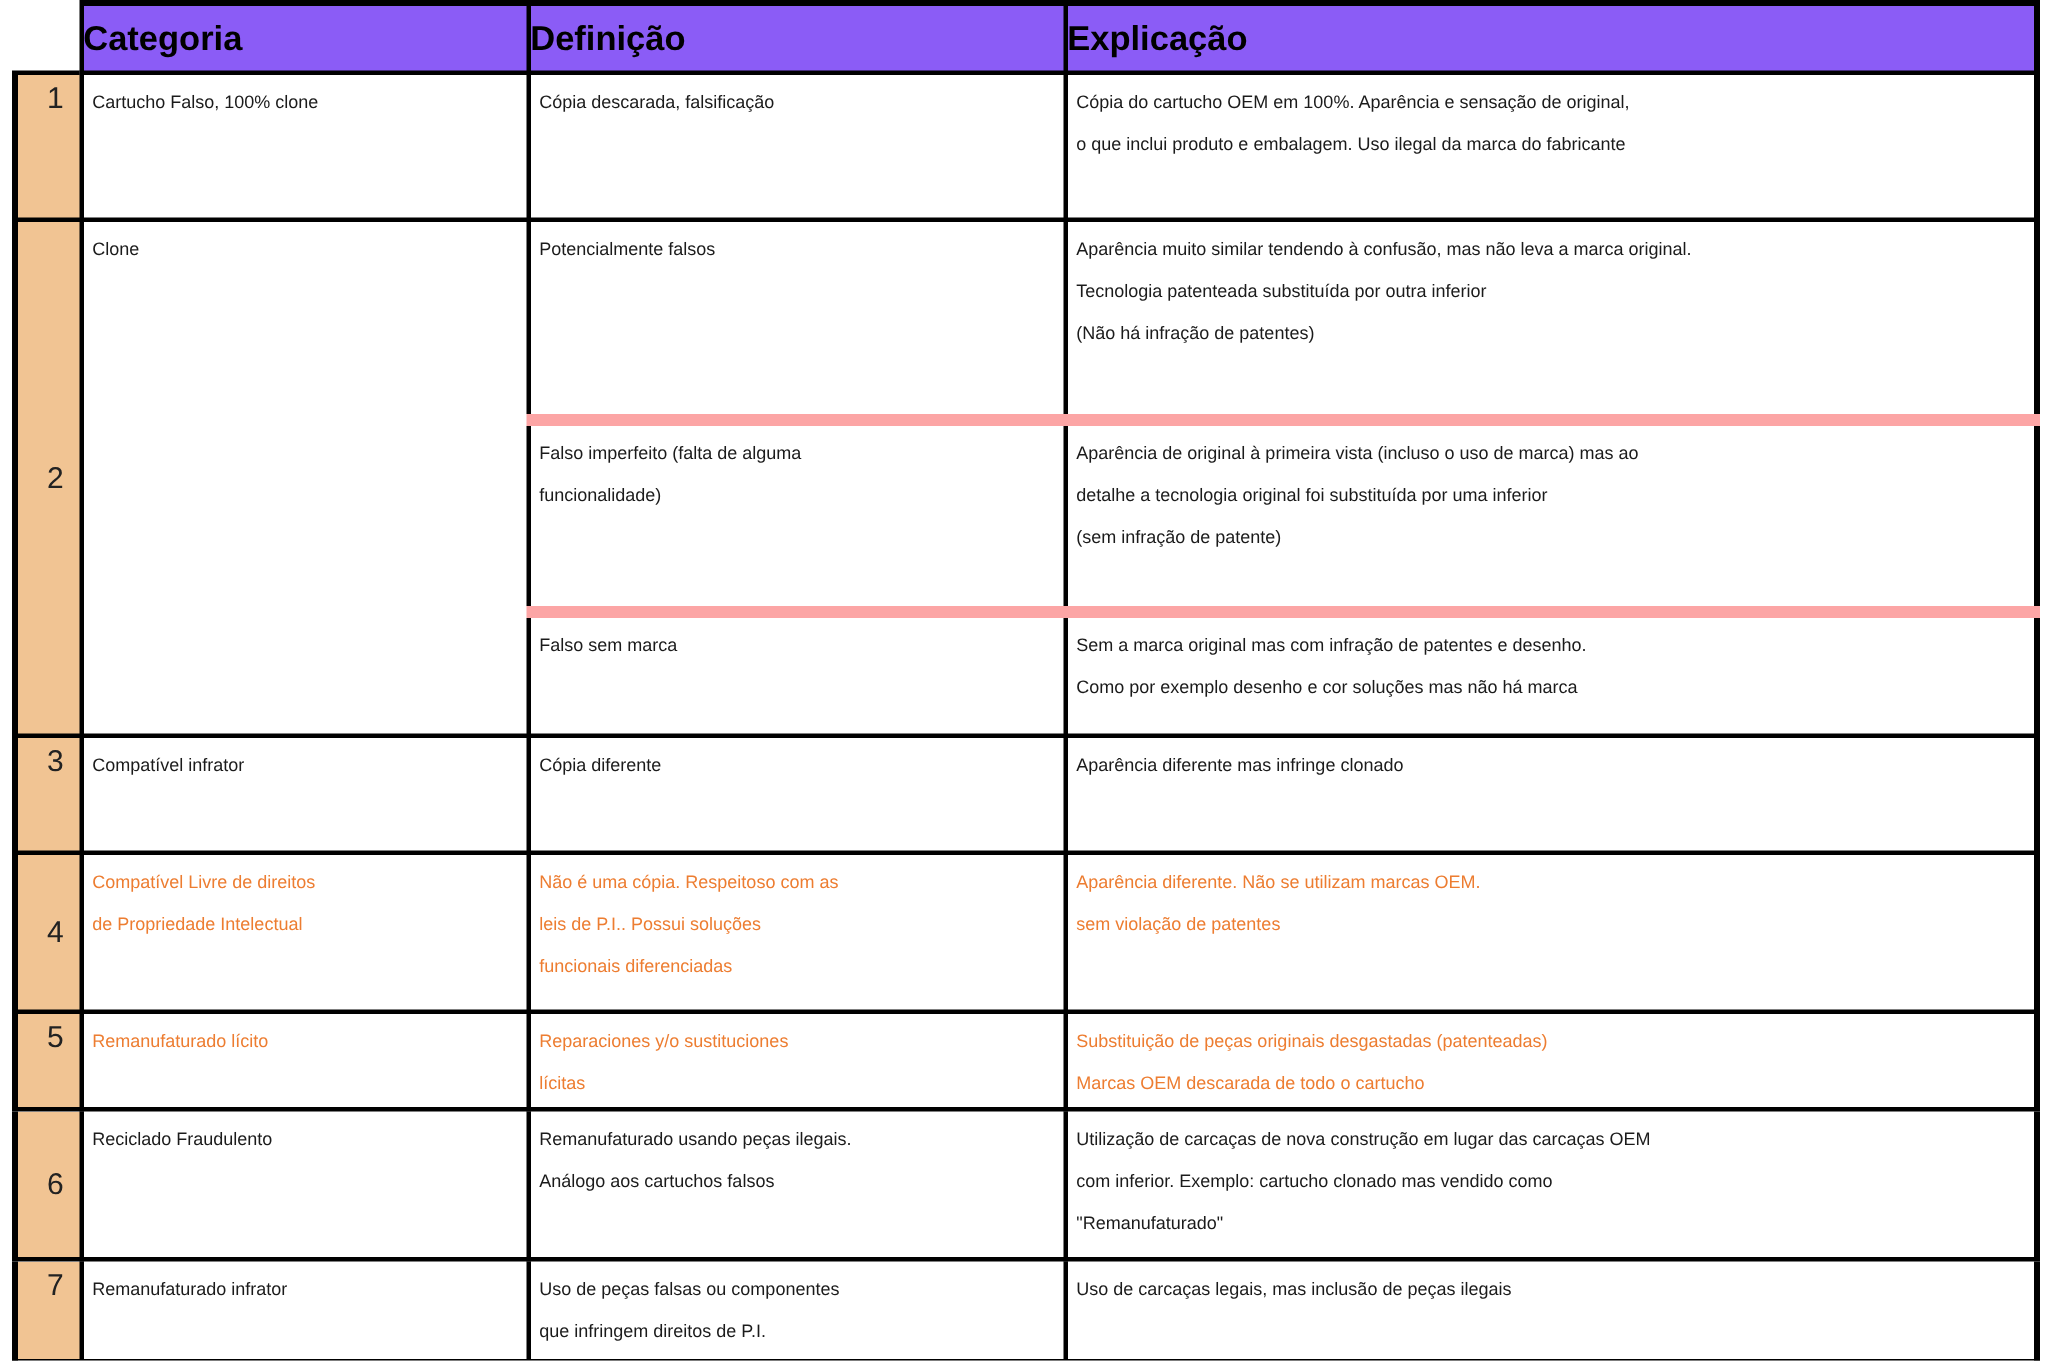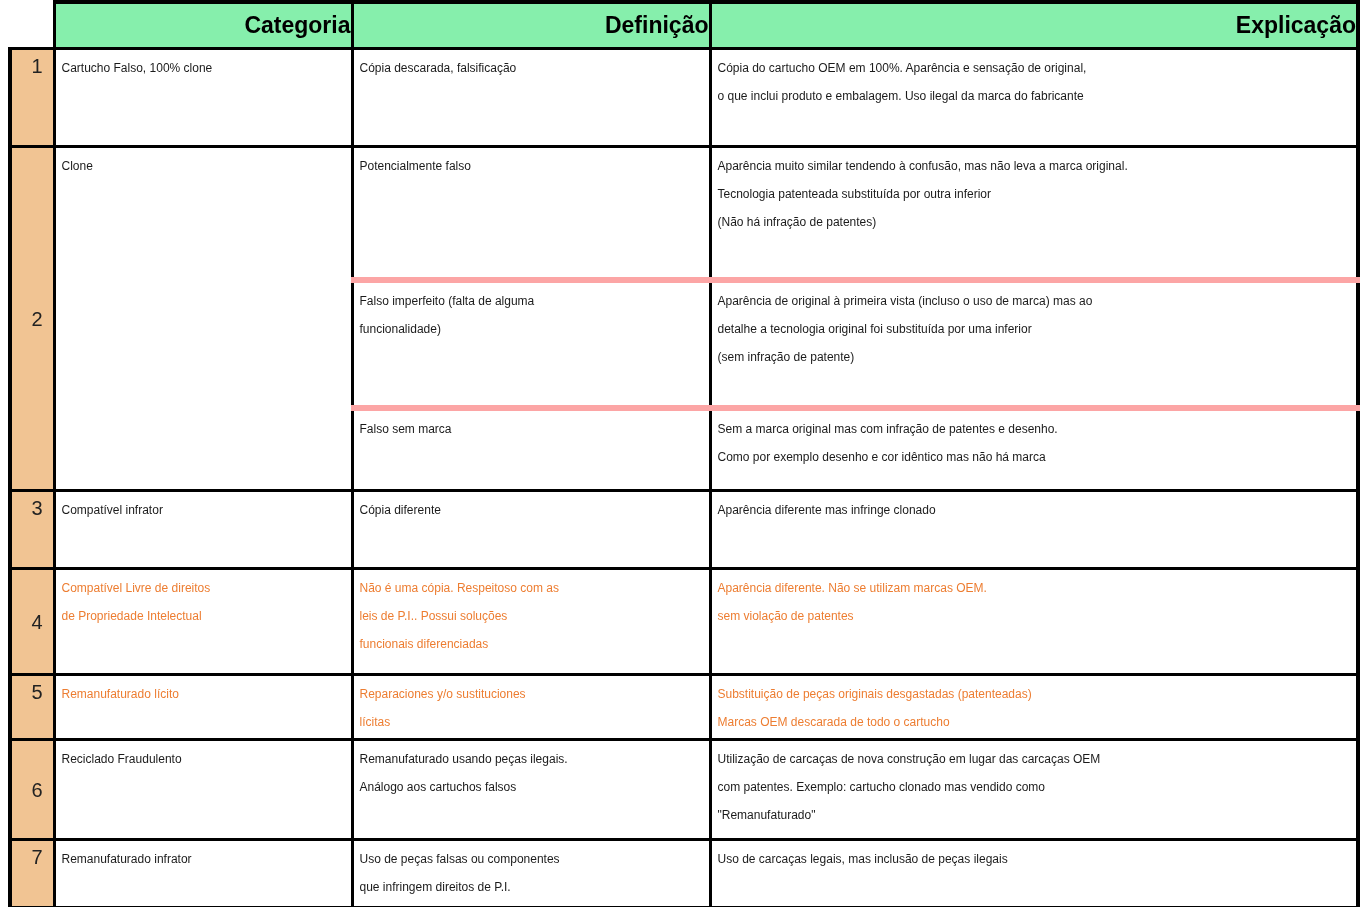--- a/index.html
+++ b/index.html
@@ -23,24 +23,24 @@
     border: 3px solid #000000;
     vertical-align: top;
     padding: 4px 8px 2px 6px;
     font-size: 12px;
     line-height: 28px;
     color: #1b1b1b;
     white-space: pre-line;
     overflow: hidden;
   }
   th.hcell {
-    background: #86efac;
+    background: #8b5cf6;
     font-size: 23px;
     font-weight: bold;
-    text-align: right;
+    text-align: left;
     vertical-align: middle;
     color: #000000;
     padding: 0;
     white-space: normal;
     line-height: 1.1;
     border-top-width: 4px;
   }
   td.spacer {
     border: none;
     background: #ffffff;
@@ -52,21 +52,21 @@
     font-size: 20px;
     line-height: 24px;
     color: #222222;
     border-left-width: 4px;
   }
   td.vmid { vertical-align: middle; }
   td.edge-r, th.edge-r { border-right-width: 4px; }
   tr.last td { border-bottom-width: 4px; }
   
   td.tb { border-bottom: 2px solid #3d3d3d; }
-  td.tt { border-top: 6px solid #fca5a5; margin-left: 24px; }
+  td.tt { border-top: 8px solid #fca5a5; margin-left: 24px; }
   td.accent {
     color: #ED7D31;
     font-weight: normal;
   }
 </style>
 </head>
 <body>
 
 <table class="cat-table">
   <colgroup>
@@ -88,36 +88,36 @@
     <td class="num">1</td>
     <td>Cartucho Falso, 100% clone</td>
     <td>Cópia descarada, falsificação</td>
     <td class="edge-r">Cópia do cartucho OEM em 100%. Aparência e sensação de original,
 o que inclui produto e embalagem. Uso ilegal da marca do fabricante</td>
   </tr>
 
   <tr style="height:134px">
     <td class="num vmid" rowspan="3">2</td>
     <td rowspan="3">Clone</td>
-    <td class="tb">Potencialmente falso</td>
+    <td class="tb">Potencialmente falsos</td>
     <td class="tb edge-r">Aparência muito similar tendendo à confusão, mas não leva a marca original.
 Tecnologia patenteada substituída por outra inferior
 (Não há infração de patentes)</td>
   </tr>
   <tr style="height:128px">
     <td class="tt tb">Falso imperfeito (falta de alguma
 funcionalidade)</td>
     <td class="tt tb edge-r">Aparência de original à primeira vista (incluso o uso de marca) mas ao
 detalhe a tecnologia original foi substituída por uma inferior
 (sem infração de patente)</td>
   </tr>
   <tr style="height:82px">
     <td class="tt">Falso sem marca</td>
     <td class="tt edge-r">Sem a marca original mas com infração de patentes e desenho.
-Como por exemplo desenho e cor idêntico mas não há marca</td>
+Como por exemplo desenho e cor soluções mas não há marca</td>
   </tr>
 
   <tr style="height:78px">
     <td class="num">3</td>
     <td>Compatível infrator</td>
     <td>Cópia diferente</td>
     <td class="edge-r">Aparência diferente mas infringe clonado</td>
   </tr>
 
   <tr style="height:106px">
@@ -139,21 +139,21 @@
     <td class="accent edge-r">Substituição de peças originais desgastadas (patenteadas)
 Marcas OEM descarada de todo o cartucho</td>
   </tr>
 
   <tr style="height:100px">
     <td class="num vmid">6</td>
     <td>Reciclado Fraudulento</td>
     <td>Remanufaturado usando peças ilegais.
 Análogo aos cartuchos falsos</td>
     <td class="edge-r">Utilização de carcaças de nova construção em lugar das carcaças OEM
-com patentes. Exemplo: cartucho clonado mas vendido como
+com inferior. Exemplo: cartucho clonado mas vendido como
 "Remanufaturado"</td>
   </tr>
 
   <tr style="height:69px" class="last">
     <td class="num">7</td>
     <td>Remanufaturado infrator</td>
     <td>Uso de peças falsas ou componentes
 que infringem direitos de P.I.</td>
     <td class="edge-r">Uso de carcaças legais, mas inclusão de peças ilegais</td>
   </tr>

